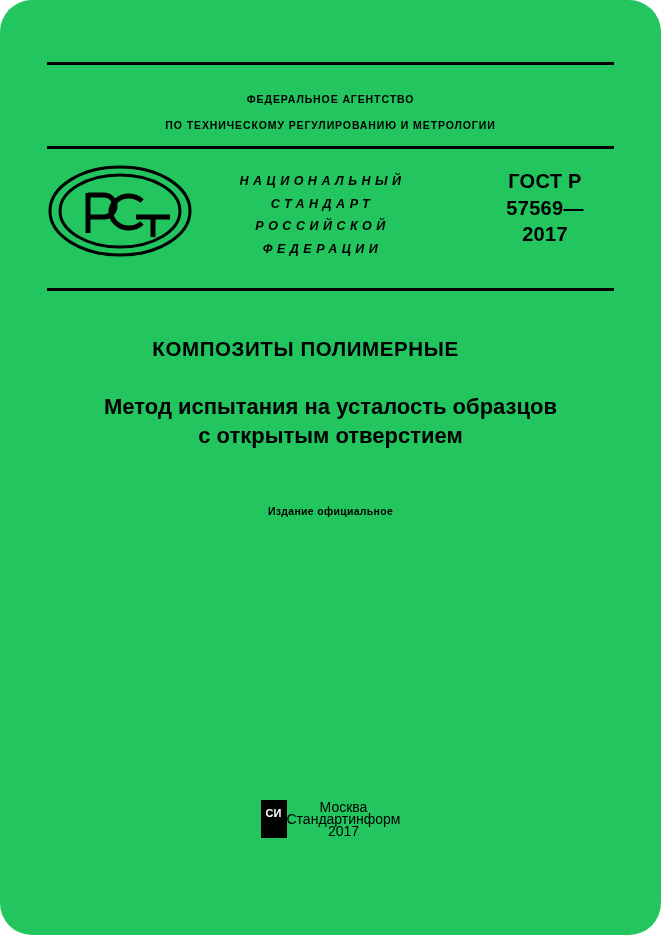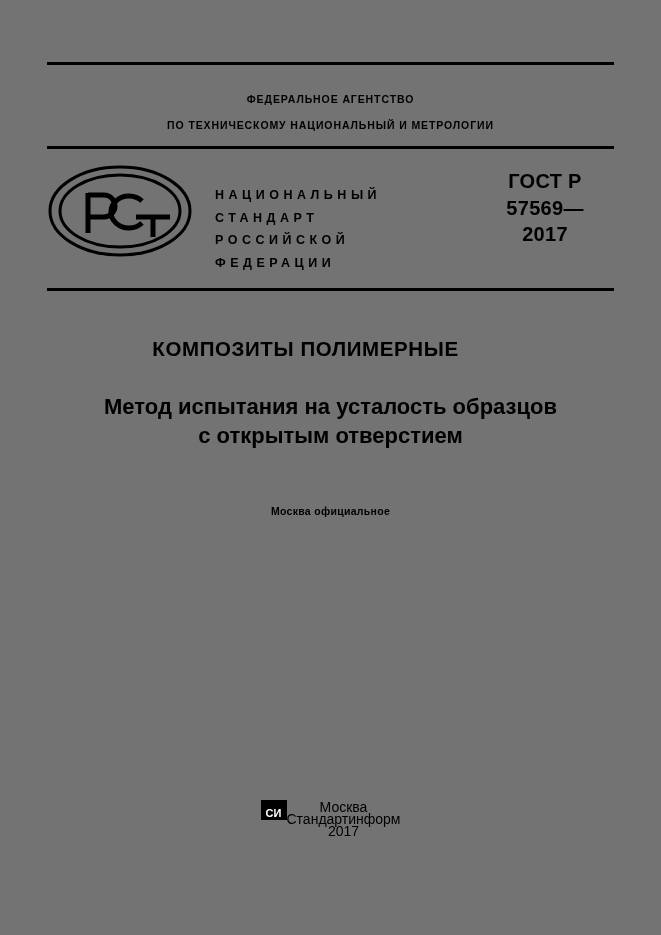--- a/index.html
+++ b/index.html
@@ -14,21 +14,22 @@
     color: #000000;
     position: relative;
     overflow: hidden;
   }
 
   .page {
     position: absolute;
     left: 0; top: 0;
     width: 661px;
     height: 935px;
-    background: #737373;
+    background: #22c55e;
+    border-radius: 32px;
   }
 
   
   .rule {
     position: absolute;
     background: #000;
   }
   .rule-top {
     left: 47px;
     top: 62px;
@@ -68,27 +69,28 @@
     left: 48px;
     top: 165px;
     width: 145px;
     height: 92px;
   }
 
   
   .std-title {
     position: absolute;
     left: 215px;
-    top: 184px;
+    top: 170px;
     width: 215px;
-    text-align: left;
+    text-align: center;
     font-size: 12.5px;
     font-weight: bold;
     letter-spacing: 4.5px;
     line-height: 22.5px;
+    font-style: italic;
   }
 
   
   .gost {
     position: absolute;
     left: 460px;
     top: 168px;
     width: 170px;
     text-align: center;
     font-size: 20px;
@@ -136,21 +138,21 @@
     position: absolute;
     left: 0;
     top: 800px;
     width: 661px;
     display: flex;
     justify-content: center;
     align-items: flex-start;
   }
   .footer-logo {
     width: 26px;
-    height: 20px;
+    height: 38px;
     background: #000;
     position: relative;
     margin-right: 0;
     flex: none;
   }
   .footer-logo .fl-text {
     position: absolute;
     left: 0; top: 0;
     width: 26px; height: 26px;
     color: #fff;
@@ -171,21 +173,21 @@
 </style>
 </head>
 <body>
 
 <div class="page">
 
   <div class="rule rule-top"></div>
 
   <div class="agency">
     <div>ФЕДЕРАЛЬНОЕ АГЕНТСТВО</div>
-    <div>ПО ТЕХНИЧЕСКОМУ НАЦИОНАЛЬНЫЙ И МЕТРОЛОГИИ</div>
+    <div>ПО ТЕХНИЧЕСКОМУ РЕГУЛИРОВАНИЮ И МЕТРОЛОГИИ</div>
   </div>
 
   <div class="rule rule-mid"></div>
 
   <div class="emblem">
     <svg width="145" height="92" viewBox="0 0 145 92" xmlns="http://www.w3.org/2000/svg">
       <ellipse cx="72" cy="46" rx="70" ry="44" fill="none" stroke="#000" stroke-width="3"></ellipse>
       <ellipse cx="72" cy="46" rx="60" ry="36" fill="none" stroke="#000" stroke-width="3"></ellipse>
 
       <path d="M40 28 L40 68" fill="none" stroke="#000" stroke-width="5"></path>
@@ -213,21 +215,21 @@
 
   <div class="rule rule-bottom"></div>
 
   <div class="main-title">КОМПОЗИТЫ ПОЛИМЕРНЫЕ</div>
 
   <div class="subtitle">
     <div>Метод испытания на усталость образцов</div>
     <div>с открытым отверстием</div>
   </div>
 
-  <div class="official">Москва официальное</div>
+  <div class="official">Издание официальное</div>
 
   <div class="footer">
     <div class="footer-logo">
       <div class="fl-text">СИ</div>
     </div>
     <div class="footer-text">
       <div>Москва</div>
       <div>Стандартинформ</div>
       <div>2017</div>
     </div>

